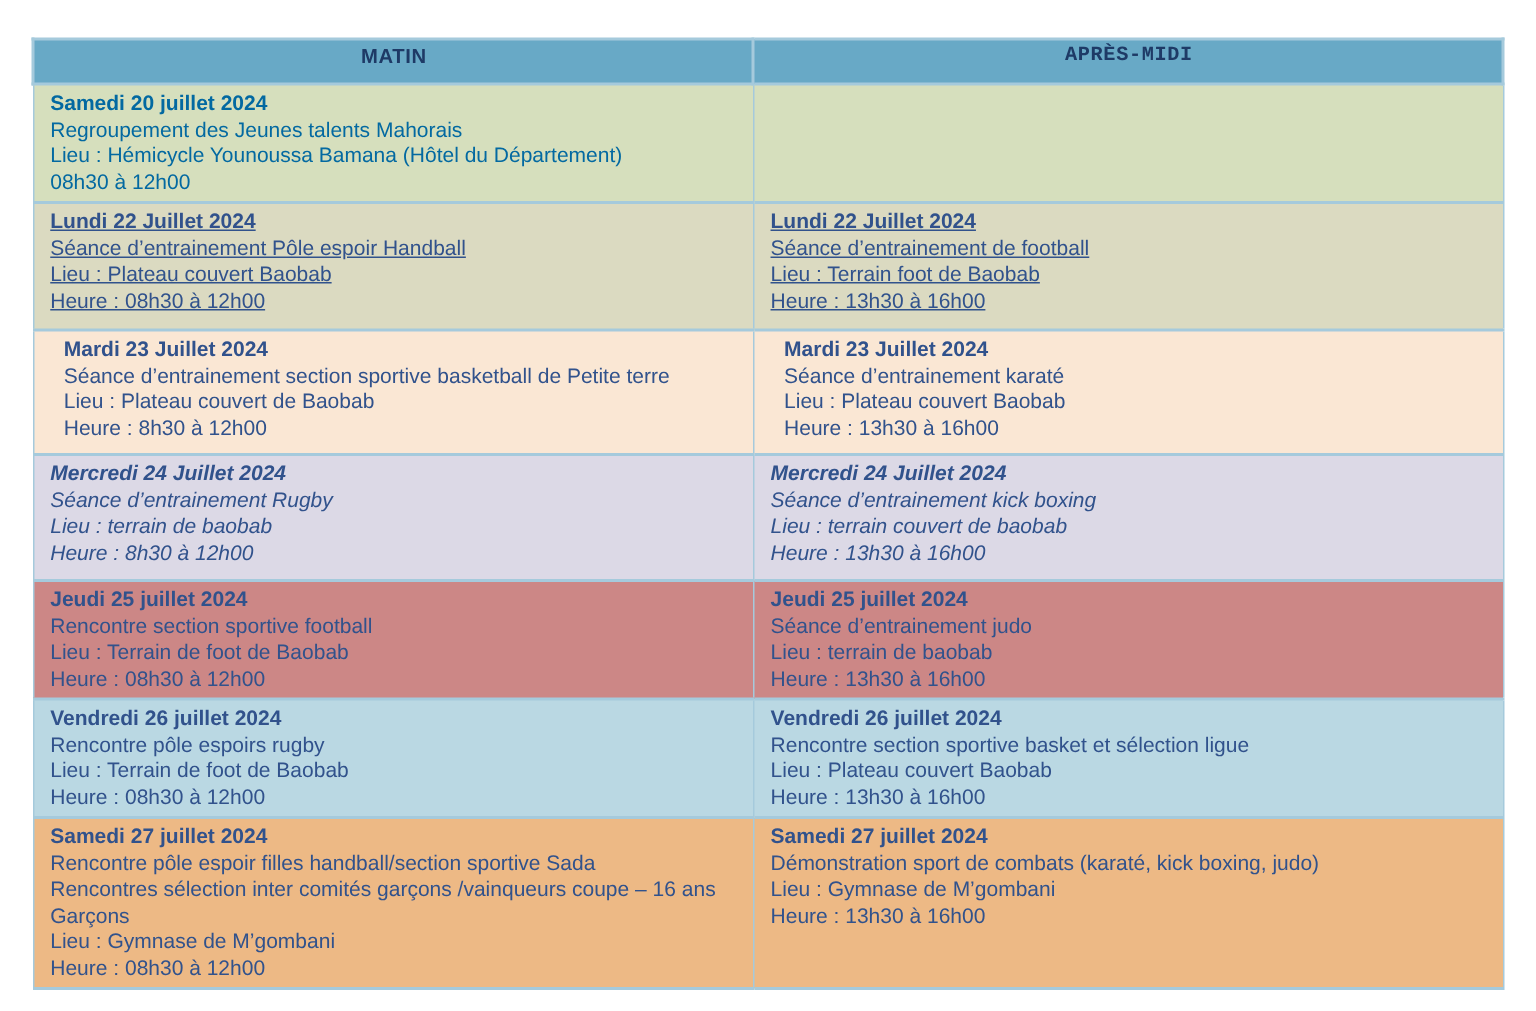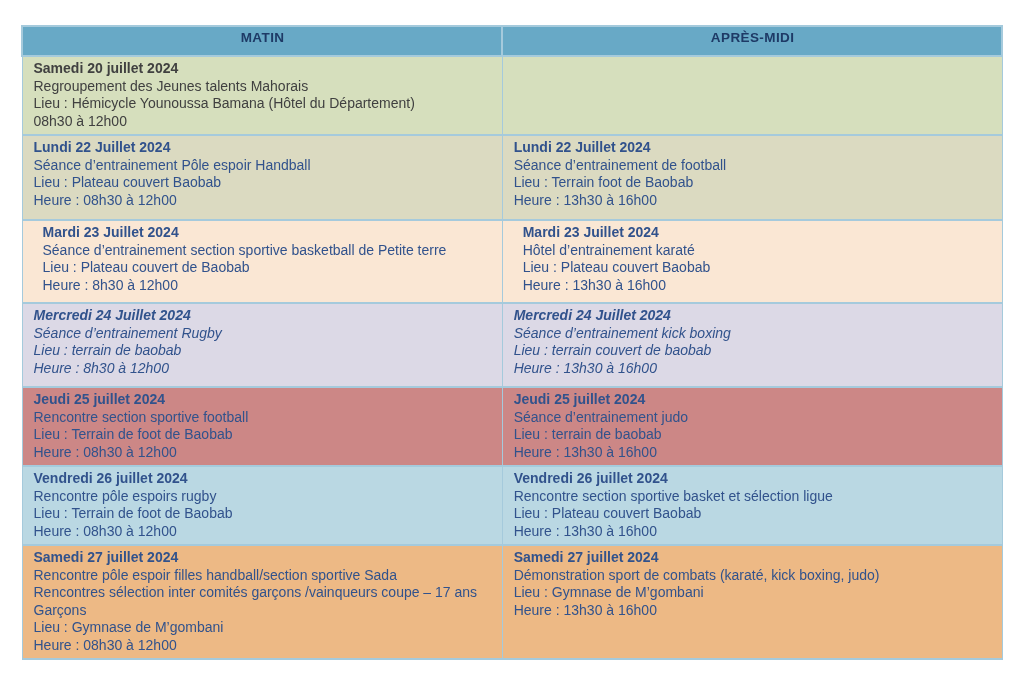--- a/index.html
+++ b/index.html
@@ -50,45 +50,45 @@
   .cell-date {
     font-weight: bold;
     font-size: 14px;
     line-height: 17.5px;
   }
   .cell-line {
     font-size: 14px;
     line-height: 17.5px;
   }
   tr.r1 td { height: 75px; }
-  tr.r2 td { height: 85px; }
+  tr.r2 td { height: 85px; text-decoration: underline; }
   tr.r3 td { height: 83px; padding-left: 20px; }
   tr.r4 td { height: 84px; font-style: italic; }
   tr.r5 td { height: 76px; }
   tr.r6 td { height: 79px; }
   tr.r7 td { height: 113px; }
 </style>
 </head>
 <body>
 
 <div class="page">
   <table class="schedule">
     <colgroup>
       <col class="col-left">
       <col class="col-right">
     </colgroup>
     <thead>
       <tr>
         <th class="head-cell" style="background-color: rgb(104, 169, 198); color: rgb(30, 58, 102);">MATIN</th>
-        <th class="head-cell" style="background-color: rgb(104, 169, 198); color: rgb(30, 58, 102);">APRÈS-MIDI</th>
+        <th class="head-cell" style="background-color: rgb(104, 169, 198); color: rgb(30, 58, 102); font-family: Liberation Mono, monospace;">APRÈS-MIDI</th>
       </tr>
     </thead>
     <tbody>
       <tr class="r1">
-        <td style="background-color: rgb(214, 223, 189); color: #404040;">
+        <td style="background-color: rgb(214, 223, 189); color: #0369a1;">
           <div class="cell-date">Samedi 20 juillet 2024</div>
           <div class="cell-line">Regroupement des Jeunes talents Mahorais</div>
           <div class="cell-line">Lieu : Hémicycle Younoussa Bamana (Hôtel du Département)</div>
           <div class="cell-line">08h30 à 12h00</div>
         </td>
         <td style="background-color: rgb(214, 223, 189);"></td>
       </tr>
       <tr class="r2">
         <td style="background-color: rgb(219, 218, 193); color: rgb(49, 82, 140);">
           <div class="cell-date">Lundi 22 Juillet 2024</div>
@@ -105,21 +105,21 @@
       </tr>
       <tr class="r3">
         <td style="background-color: rgb(250, 231, 212); color: rgb(49, 82, 140);">
           <div class="cell-date">Mardi 23 Juillet 2024</div>
           <div class="cell-line">Séance d’entrainement section sportive  basketball de Petite terre</div>
           <div class="cell-line">Lieu : Plateau couvert de Baobab</div>
           <div class="cell-line">Heure : 8h30 à 12h00</div>
         </td>
         <td style="background-color: rgb(250, 231, 212); color: rgb(49, 82, 140);">
           <div class="cell-date">Mardi 23 Juillet 2024</div>
-          <div class="cell-line">Hôtel d’entrainement karaté</div>
+          <div class="cell-line">Séance d’entrainement karaté</div>
           <div class="cell-line">Lieu : Plateau couvert Baobab</div>
           <div class="cell-line">Heure : 13h30 à 16h00</div>
         </td>
       </tr>
       <tr class="r4">
         <td style="background-color: rgb(220, 217, 230); color: rgb(49, 82, 140);">
           <div class="cell-date">Mercredi 24 Juillet 2024</div>
           <div class="cell-line">Séance d’entrainement Rugby</div>
           <div class="cell-line">Lieu : terrain de baobab</div>
           <div class="cell-line">Heure : 8h30 à 12h00</div>
@@ -156,21 +156,21 @@
           <div class="cell-date">Vendredi 26 juillet 2024</div>
           <div class="cell-line">Rencontre section sportive basket et sélection ligue</div>
           <div class="cell-line">Lieu : Plateau couvert Baobab</div>
           <div class="cell-line">Heure : 13h30 à 16h00</div>
         </td>
       </tr>
       <tr class="r7">
         <td style="background-color: rgb(237, 185, 133); color: rgb(49, 82, 140);">
           <div class="cell-date">Samedi 27 juillet 2024</div>
           <div class="cell-line">Rencontre pôle espoir filles handball/section sportive Sada</div>
-          <div class="cell-line">Rencontres sélection inter comités garçons /vainqueurs coupe – 17 ans Garçons</div>
+          <div class="cell-line">Rencontres sélection inter comités garçons /vainqueurs coupe – 16 ans Garçons</div>
           <div class="cell-line">Lieu : Gymnase de M’gombani</div>
           <div class="cell-line">Heure : 08h30 à 12h00</div>
         </td>
         <td style="background-color: rgb(237, 185, 133); color: rgb(49, 82, 140);">
           <div class="cell-date">Samedi 27 juillet 2024</div>
           <div class="cell-line">Démonstration sport de combats (karaté, kick boxing, judo)</div>
           <div class="cell-line">Lieu : Gymnase de M’gombani</div>
           <div class="cell-line">Heure : 13h30 à 16h00</div>
         </td>
       </tr>

